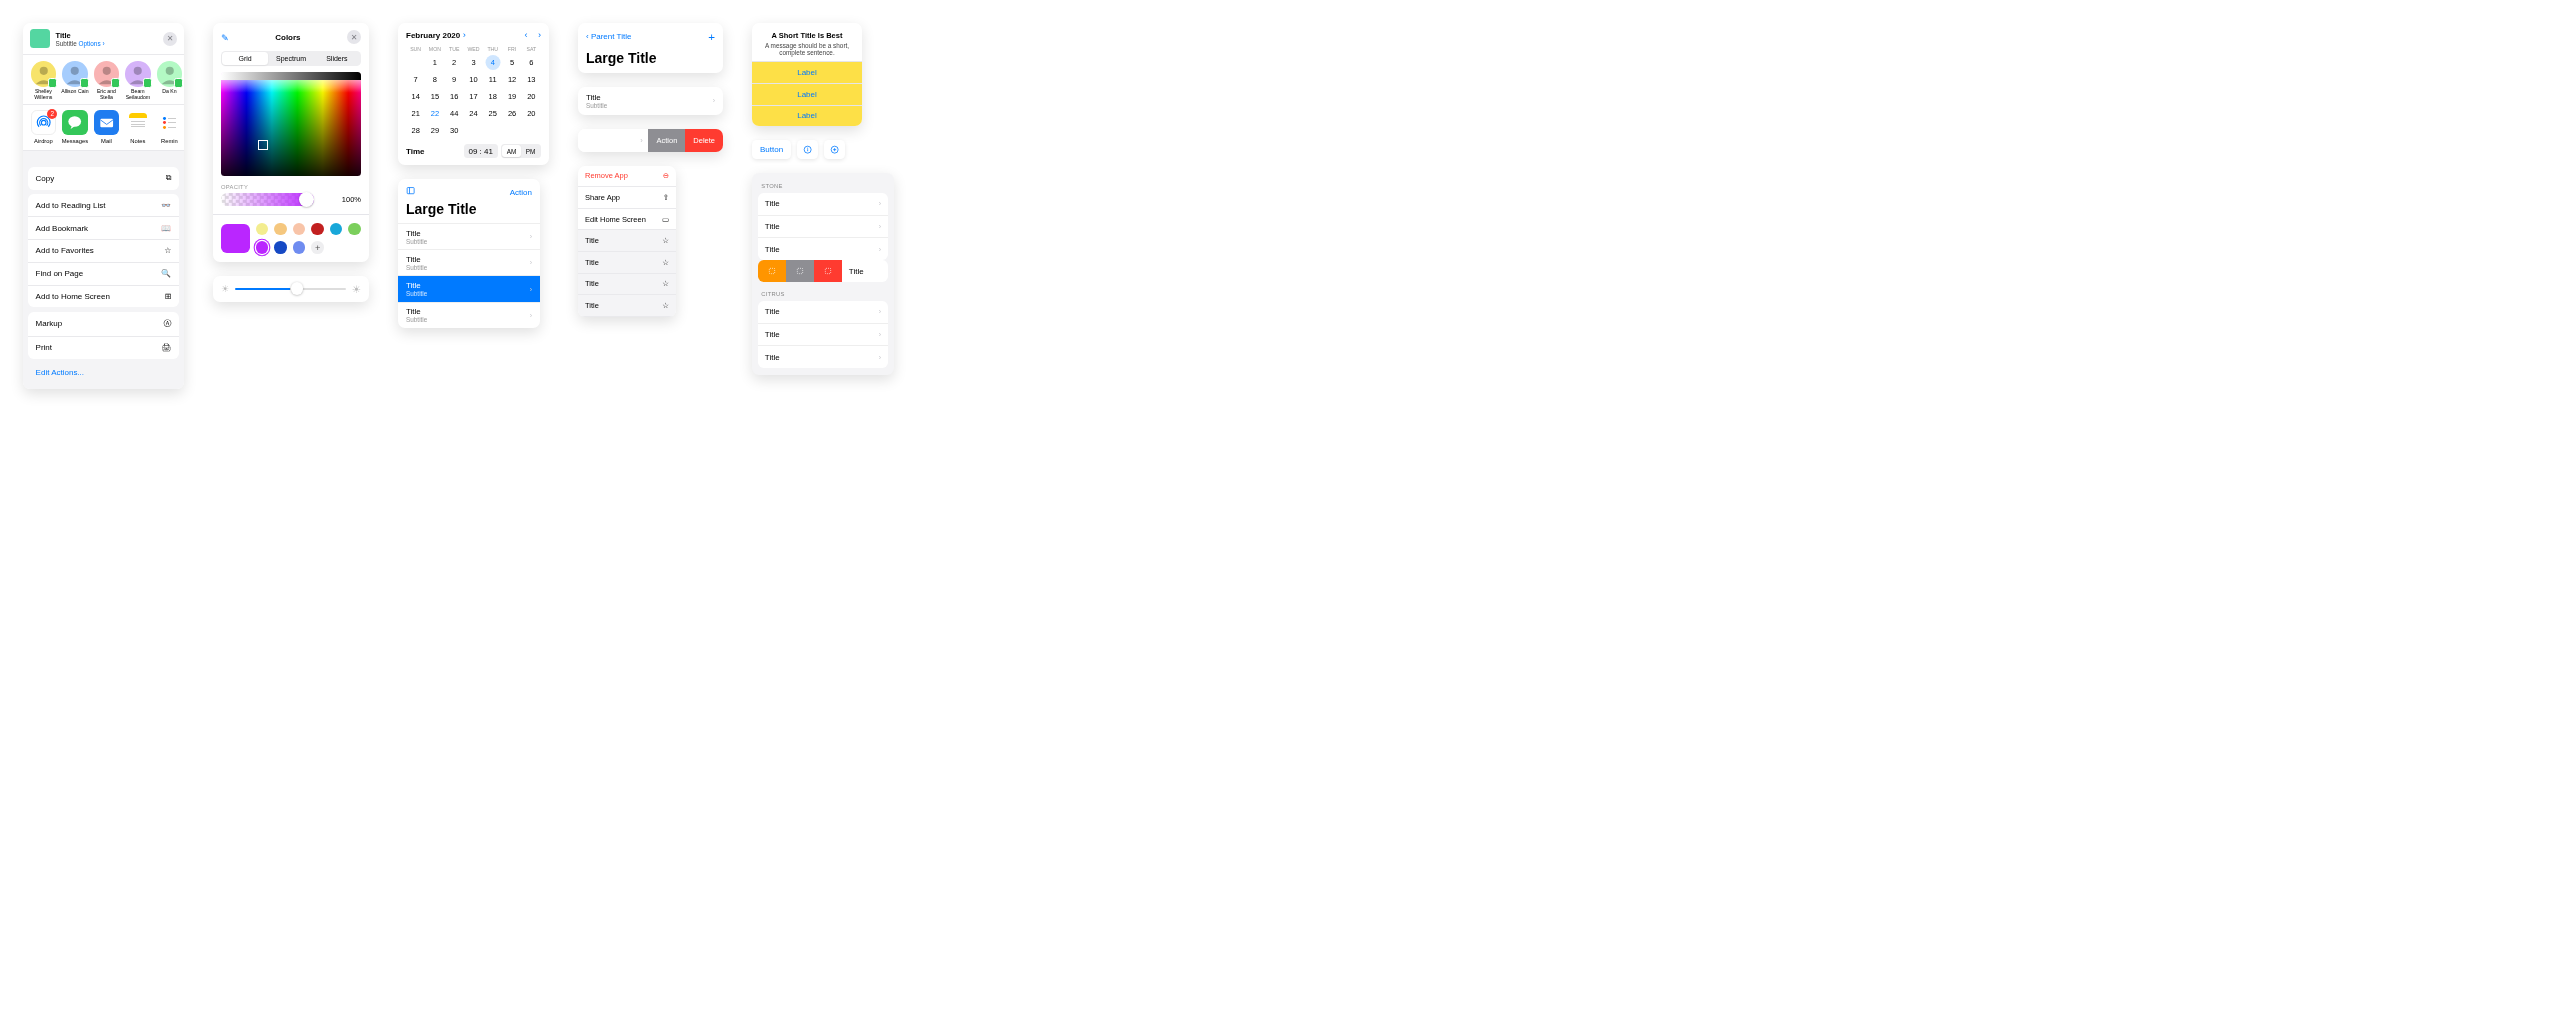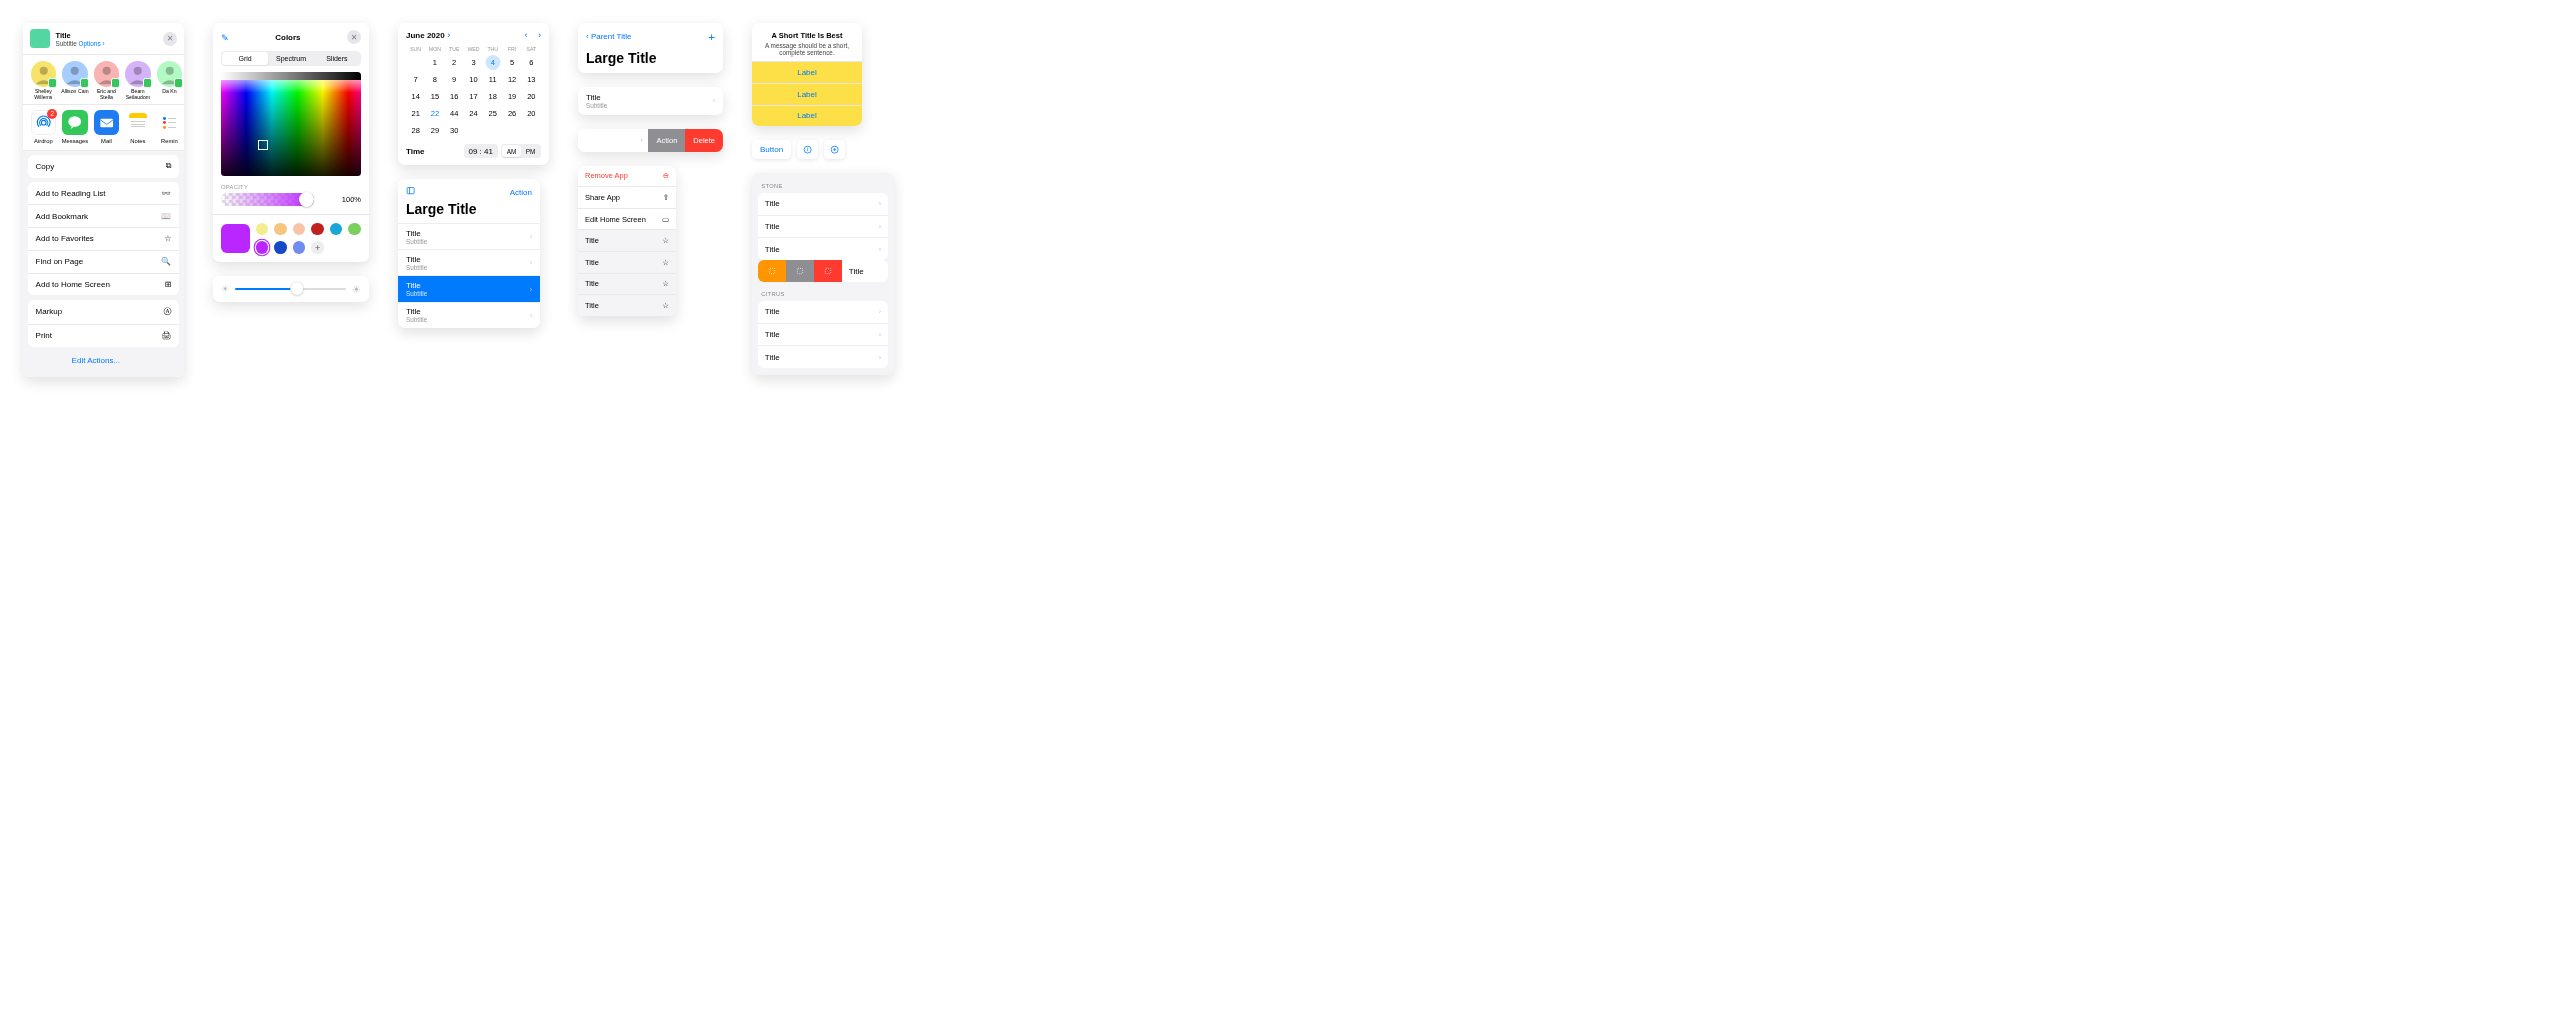--- a/index.html
+++ b/index.html
@@ -19,24 +19,24 @@
 .people-row { display:flex; overflow:hidden; padding:5.8px 0 3.5px 5.8px; gap:2.3px; }
 .person { width:35px; text-align:center; font-size:5.2px; line-height:1.15; }
 .avatar { width:25.5px; height:25.5px; border-radius:50%; margin:0 auto 2.3px; position:relative; }
 .av-badge { position:absolute; right:-1.2px; bottom:-1.2px; width:9.3px; height:9.3px; border-radius:2.3px; background:#34c759; border:1.2px solid #fff; }
 .apps-row { display:flex; overflow:hidden; padding:4.6px 0 5.8px 5.8px; gap:2.3px; border-top:0.6px solid #e9e9ec; border-bottom:0.6px solid #e9e9ec; }
 .app { width:35px; text-align:center; font-size:5.8px; }
 .app-ic { width:25.5px; height:25.5px; border-radius:5.8px; margin:0 auto 2.3px; display:flex; align-items:center; justify-content:center; position:relative; }
 .app-badge{position:absolute;top:-2.3px;right:-2.3px;width:10.4px;height:10.4px;border-radius:50%;background:#ff3b30;color:#fff;font-size:6.4px;display:flex;align-items:center;justify-content:center;}
 .action-blk { padding:4.6px; background:#f4f4f6; }
 .action-grp { background:#fff; border-radius:5.8px; margin-bottom:4.6px; overflow:hidden; }
-.action-grp.copy { background:#fff; }
+.action-grp.copy { background:#fff;margin-top:12px; }
 .action-it { display:flex; align-items:center; justify-content:space-between; padding:6.4px 8px; font-size:8px; border-bottom:0.6px solid #e9e9ec; }
 .action-it:last-child { border-bottom:none; }
-.edit-link { color:#007aff; font-size:8px; padding:4.6px 8px 8px;margin-left:36px; }
+.edit-link { color:#007aff; font-size:8px; padding:4.6px 8px 8px; }
 
 
 .picker { width:156px; padding:0 0 8px; }
 .pk-head { display:flex; align-items:center; justify-content:space-between; padding:7px 8px; }
 .pk-title { font-weight:600; font-size:8px; }
 .seg { display:flex; background:#eeeef0; border-radius:4.6px; margin:0 8px 5.8px; padding:1.2px; font-size:7px; }
 .seg-it { flex:1; text-align:center; padding:2.9px 0; border-radius:3.5px; }
 .seg-it.on { background:#fff; box-shadow:0 0.6px 1.7px rgba(0,0,0,0.1); font-weight:500; }
 .grid-sw { margin:0 8px; height:104px; border-radius:3.5px; position:relative; overflow:hidden;
   background:
@@ -348,21 +348,21 @@
   <div class="b-track">
         <div class="b-thumb"></div>
       </div>
   <span style="color:#bbb;font-size:10.4px">☀</span>
 </div>
 </div>
 
 <div class="col">
 <div class="card cal">
   <div class="cal-head">
-    <span><span class="cal-mt">June 2020</span> <span style="color:#007aff">›</span></span>
+    <span><span class="cal-mt">February 2020</span> <span style="color:#007aff">›</span></span>
     <div class="cal-nav">
       <span>‹</span>
       <span>›</span>
     </div>
   </div>
   <div class="cal-dh" id="dow">
         <span>SUN</span>
         <span>MON</span>
         <span>TUE</span>
         <span>WED</span>

